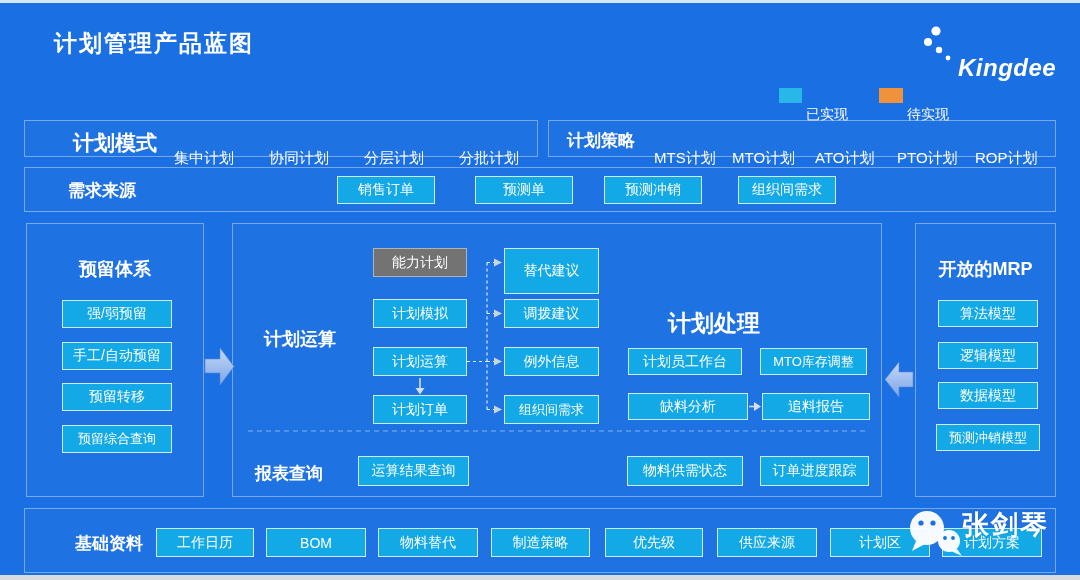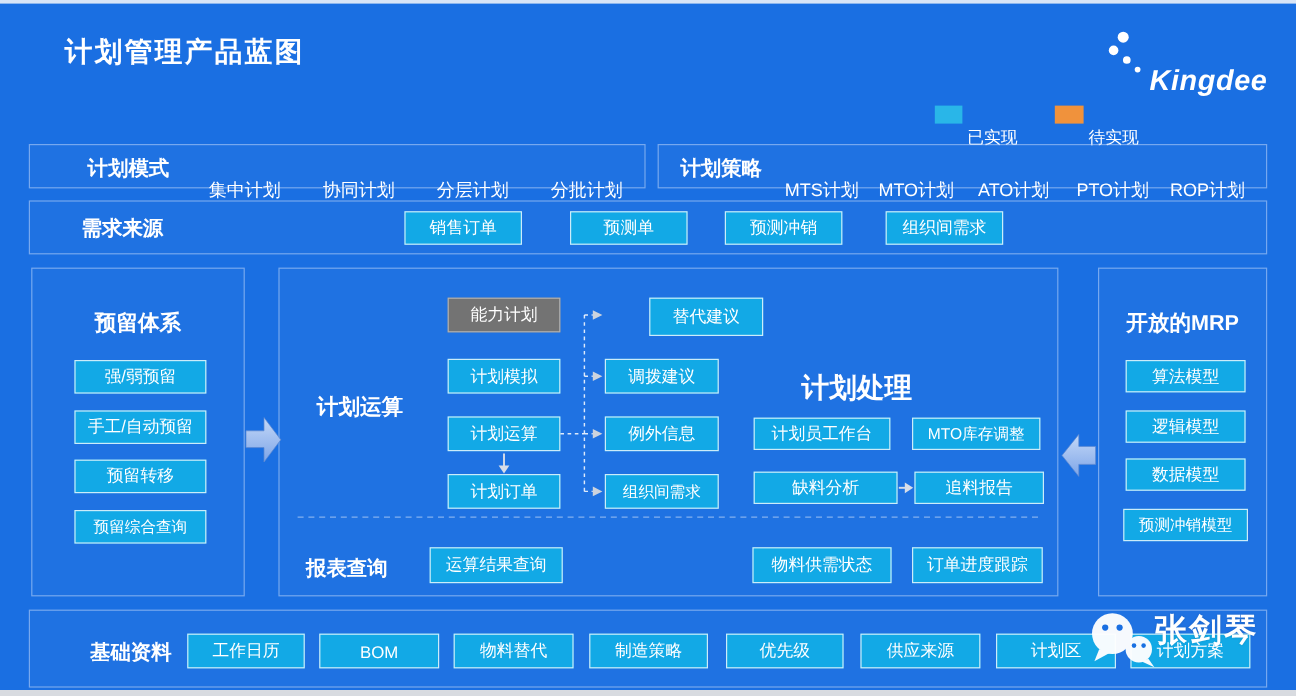--- a/index.html
+++ b/index.html
@@ -37,21 +37,21 @@
     </svg>
     <span class="logo-text abs" style="left:40px;top:9px;margin-top:23px;">Kingdee</span>
   </div>
 
   <div class="legend-swatch" style="left:779px;top:88px;width:23px;height:15px;background:#29b6e8;"></div>
   <div class="plain-label" style="left:806px;top:87px;font-size:14px;">已实现</div>
   <div class="legend-swatch" style="left:879px;top:88px;width:24px;height:15px;background:#f0923c;"></div>
   <div class="plain-label" style="left:907px;top:87px;font-size:14px;">待实现</div>
 
   <div class="panel" style="left:24px;top:120px;width:514px;height:37px;"></div>
-  <div class="sec-title" style="left:73px;top:129px;font-size:17px;">计划模式</div>
+  <div class="sec-title" style="left:73px;top:129px;font-size:21px;">计划模式</div>
   <div class="plain-label" style="left:174px;top:130px;">集中计划</div>
   <div class="plain-label" style="left:269px;top:130px;">协同计划</div>
   <div class="plain-label" style="left:364px;top:130px;">分层计划</div>
   <div class="plain-label" style="left:459px;top:130px;">分批计划</div>
 
   <div class="panel" style="left:548px;top:120px;width:508px;height:37px;"></div>
   <div class="sec-title" style="left:567px;top:129px;font-size:17px;">计划策略</div>
   <div class="plain-label" style="left:654px;top:130px;">MTS计划</div>
   <div class="plain-label" style="left:732px;top:130px;">MTO计划</div>
   <div class="plain-label" style="left:815px;top:130px;">ATO计划</div>
@@ -73,21 +73,21 @@
   <div class="btn" style="left:62px;top:425px;width:110px;height:28px;font-size:13px;">预留综合查询</div>
 
   <div class="panel" style="left:232px;top:223px;width:650px;height:274px;"></div>
   <div class="sec-title" style="left:252px;top:327px;width:96px;text-align:center;font-size:18px;">计划运算</div>
 
   <div class="btn btn-orange" style="left:373px;top:248px;width:94px;height:29px;">能力计划</div>
   <div class="btn" style="left:373px;top:299px;width:94px;height:29px;">计划模拟</div>
   <div class="btn" style="left:373px;top:347px;width:94px;height:29px;">计划运算</div>
   <div class="btn" style="left:373px;top:395px;width:94px;height:29px;">计划订单</div>
 
-  <div class="btn" style="left:504px;top:248px;width:95px;height:32px;margin-left:37px;">替代建议</div>
+  <div class="btn" style="left:504px;top:248px;width:95px;height:46px;">替代建议</div>
   <div class="btn" style="left:504px;top:299px;width:95px;height:29px;">调拨建议</div>
   <div class="btn" style="left:504px;top:347px;width:95px;height:29px;">例外信息</div>
   <div class="btn" style="left:504px;top:395px;width:95px;height:29px;font-size:13px;">组织间需求</div>
 
   <div class="sec-title" style="left:668px;top:308px;width:160px;text-align:left;font-size:23px;">计划处理</div>
   <div class="btn" style="left:628px;top:348px;width:114px;height:27px;">计划员工作台</div>
   <div class="btn" style="left:760px;top:348px;width:107px;height:27px;font-size:13px;">MTO库存调整</div>
   <div class="btn" style="left:628px;top:393px;width:120px;height:27px;">缺料分析</div>
   <div class="btn" style="left:762px;top:393px;width:108px;height:27px;">追料报告</div>
 

